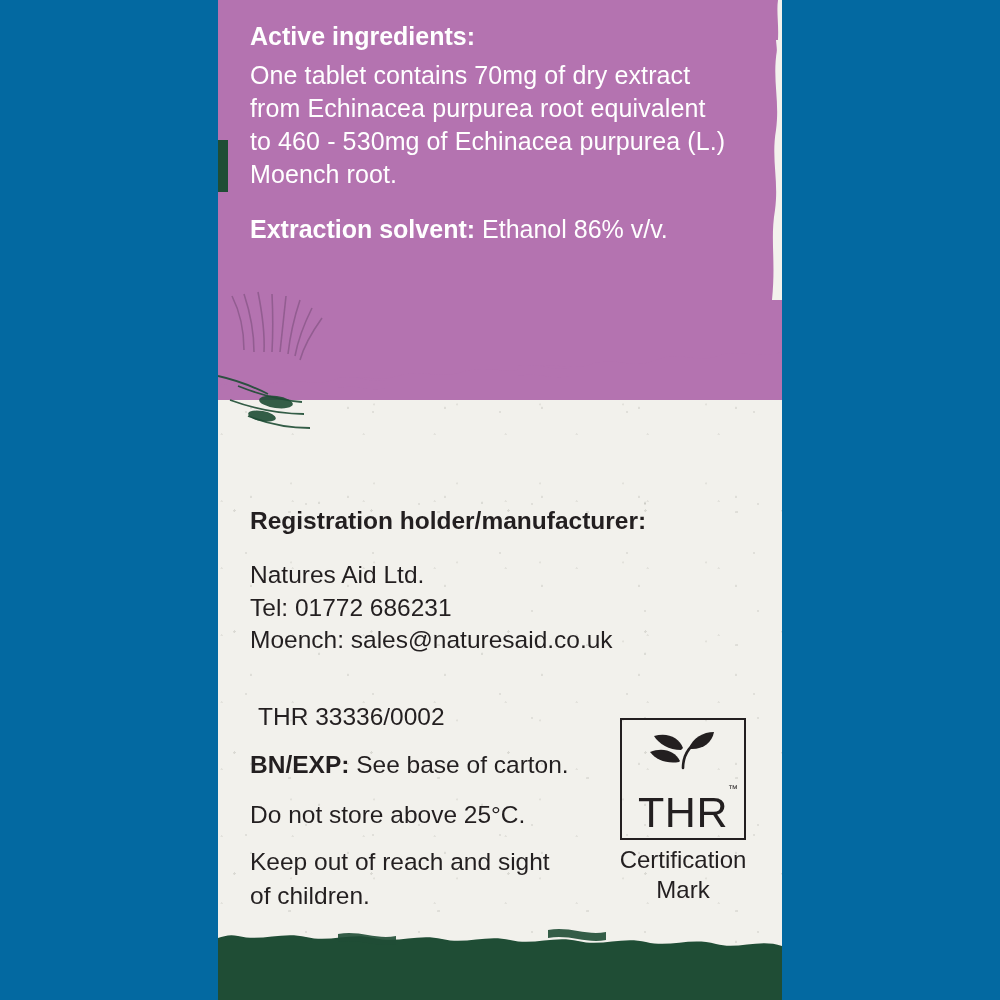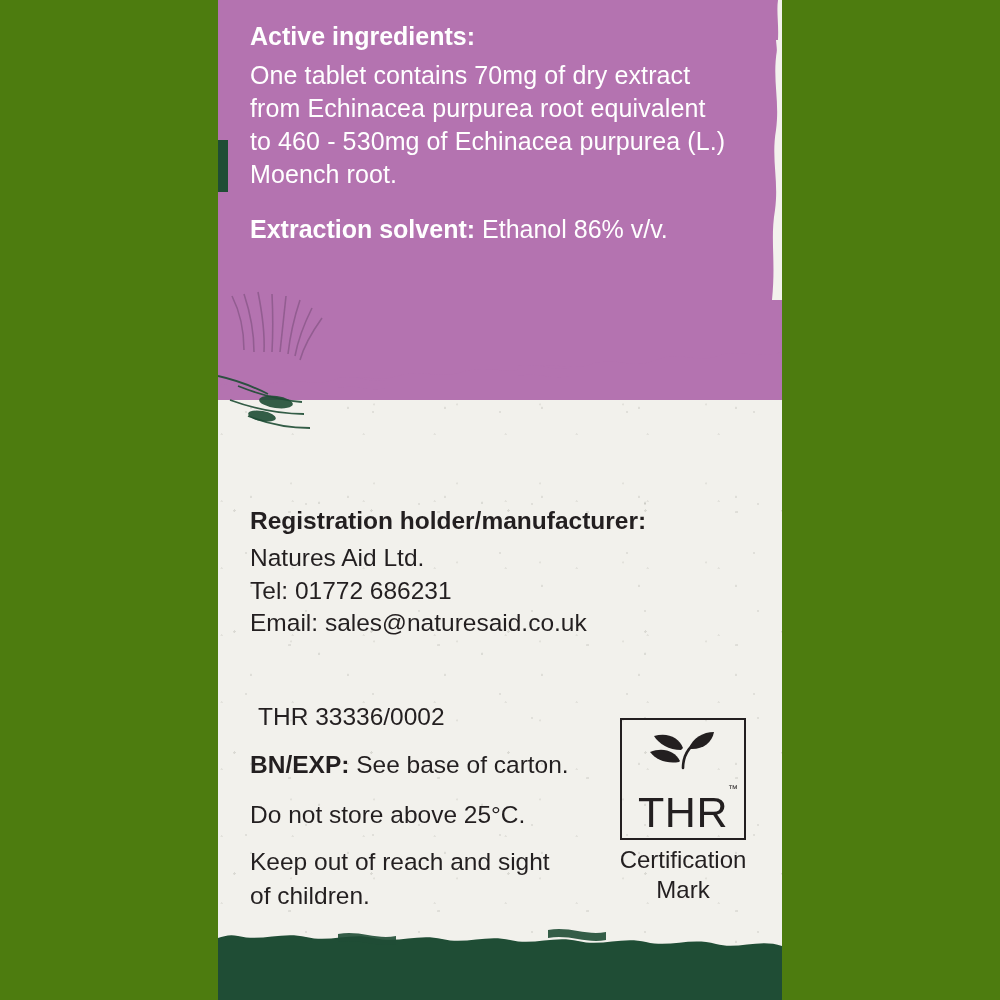--- a/index.html
+++ b/index.html
@@ -9,21 +9,21 @@
     height: 1000px;
     background: #ffffff;
     font-family: "Liberation Sans", sans-serif;
   }
 
   #package {
     position: relative;
     width: 1000px;
     height: 1000px;
     overflow: hidden;
-    background: #4d7c0f;
+    background: #0369a1;
   }
 
   
   .panel {
     position: absolute;
     left: 218px;
     top: 0px;
     width: 564px;
     height: 1000px;
     background: #f2f1ec;
@@ -134,21 +134,21 @@
 
   #manufacturer-block {
     left: 32px;
     top: 505px;
     width: 500px;
     font-size: 24.5px;
   }
   #manufacturer-block .heading {
     font-weight: bold;
     font-size: 24.5px;
-    margin-bottom: 5px;
+    margin-bottom: 22px;
   }
   #manufacturer-block .addr-line { font-size: 24.5px; }
 
   #thr-number {
     position: absolute;
     left: 40px;
     top: 703px;
     font-size: 24.5px;
     color: #231f20;
   }
@@ -283,21 +283,21 @@
       <div id="solvent-line">
         <span class="lbl">Extraction solvent:</span>
         <span>Ethanol 86% v/v.</span>
       </div>
     </div>
 
     <div class="text-block" id="manufacturer-block">
       <div class="heading">Registration holder/manufacturer:</div>
       <div class="addr-line">Natures Aid Ltd.</div>
       <div class="addr-line">Tel: 01772 686231</div>
-      <div class="addr-line">Email: sales@naturesaid.co.uk</div>
+      <div class="addr-line">Moench: sales@naturesaid.co.uk</div>
     </div>
 
     <div id="thr-number">THR 33336/0002</div>
 
     <div id="bnexp-line">
       <span class="lbl">BN/EXP:</span>
       <span>See base of carton.</span>
     </div>
 
     <div id="storage-line">Do not store above 25°C.</div>

